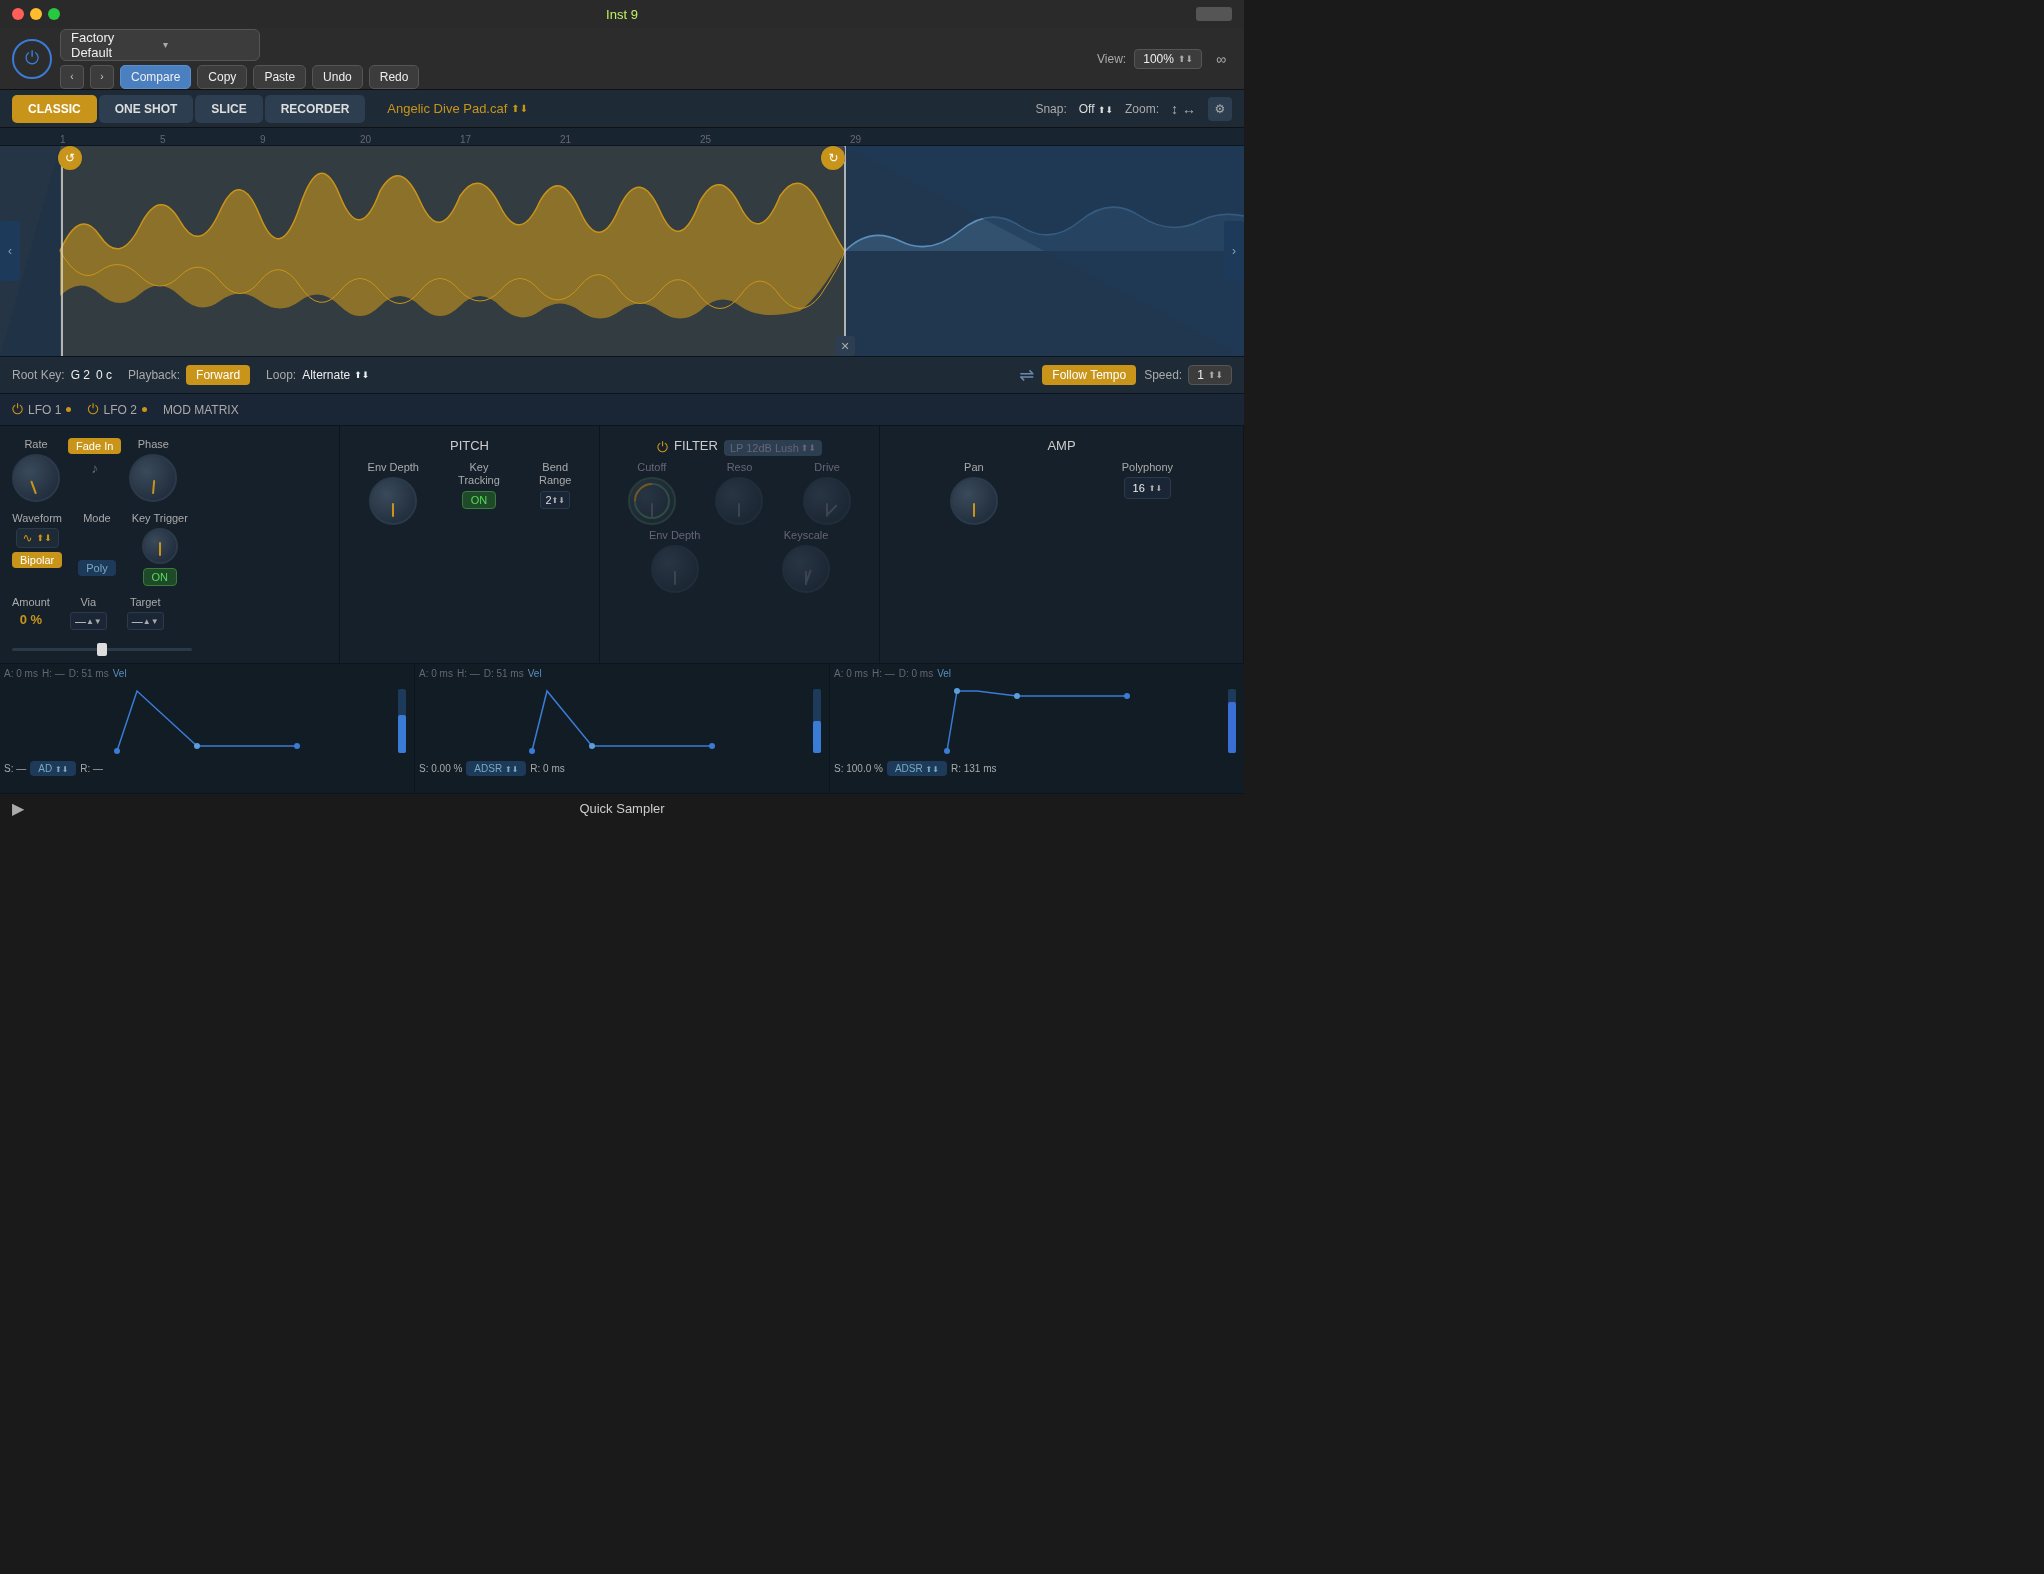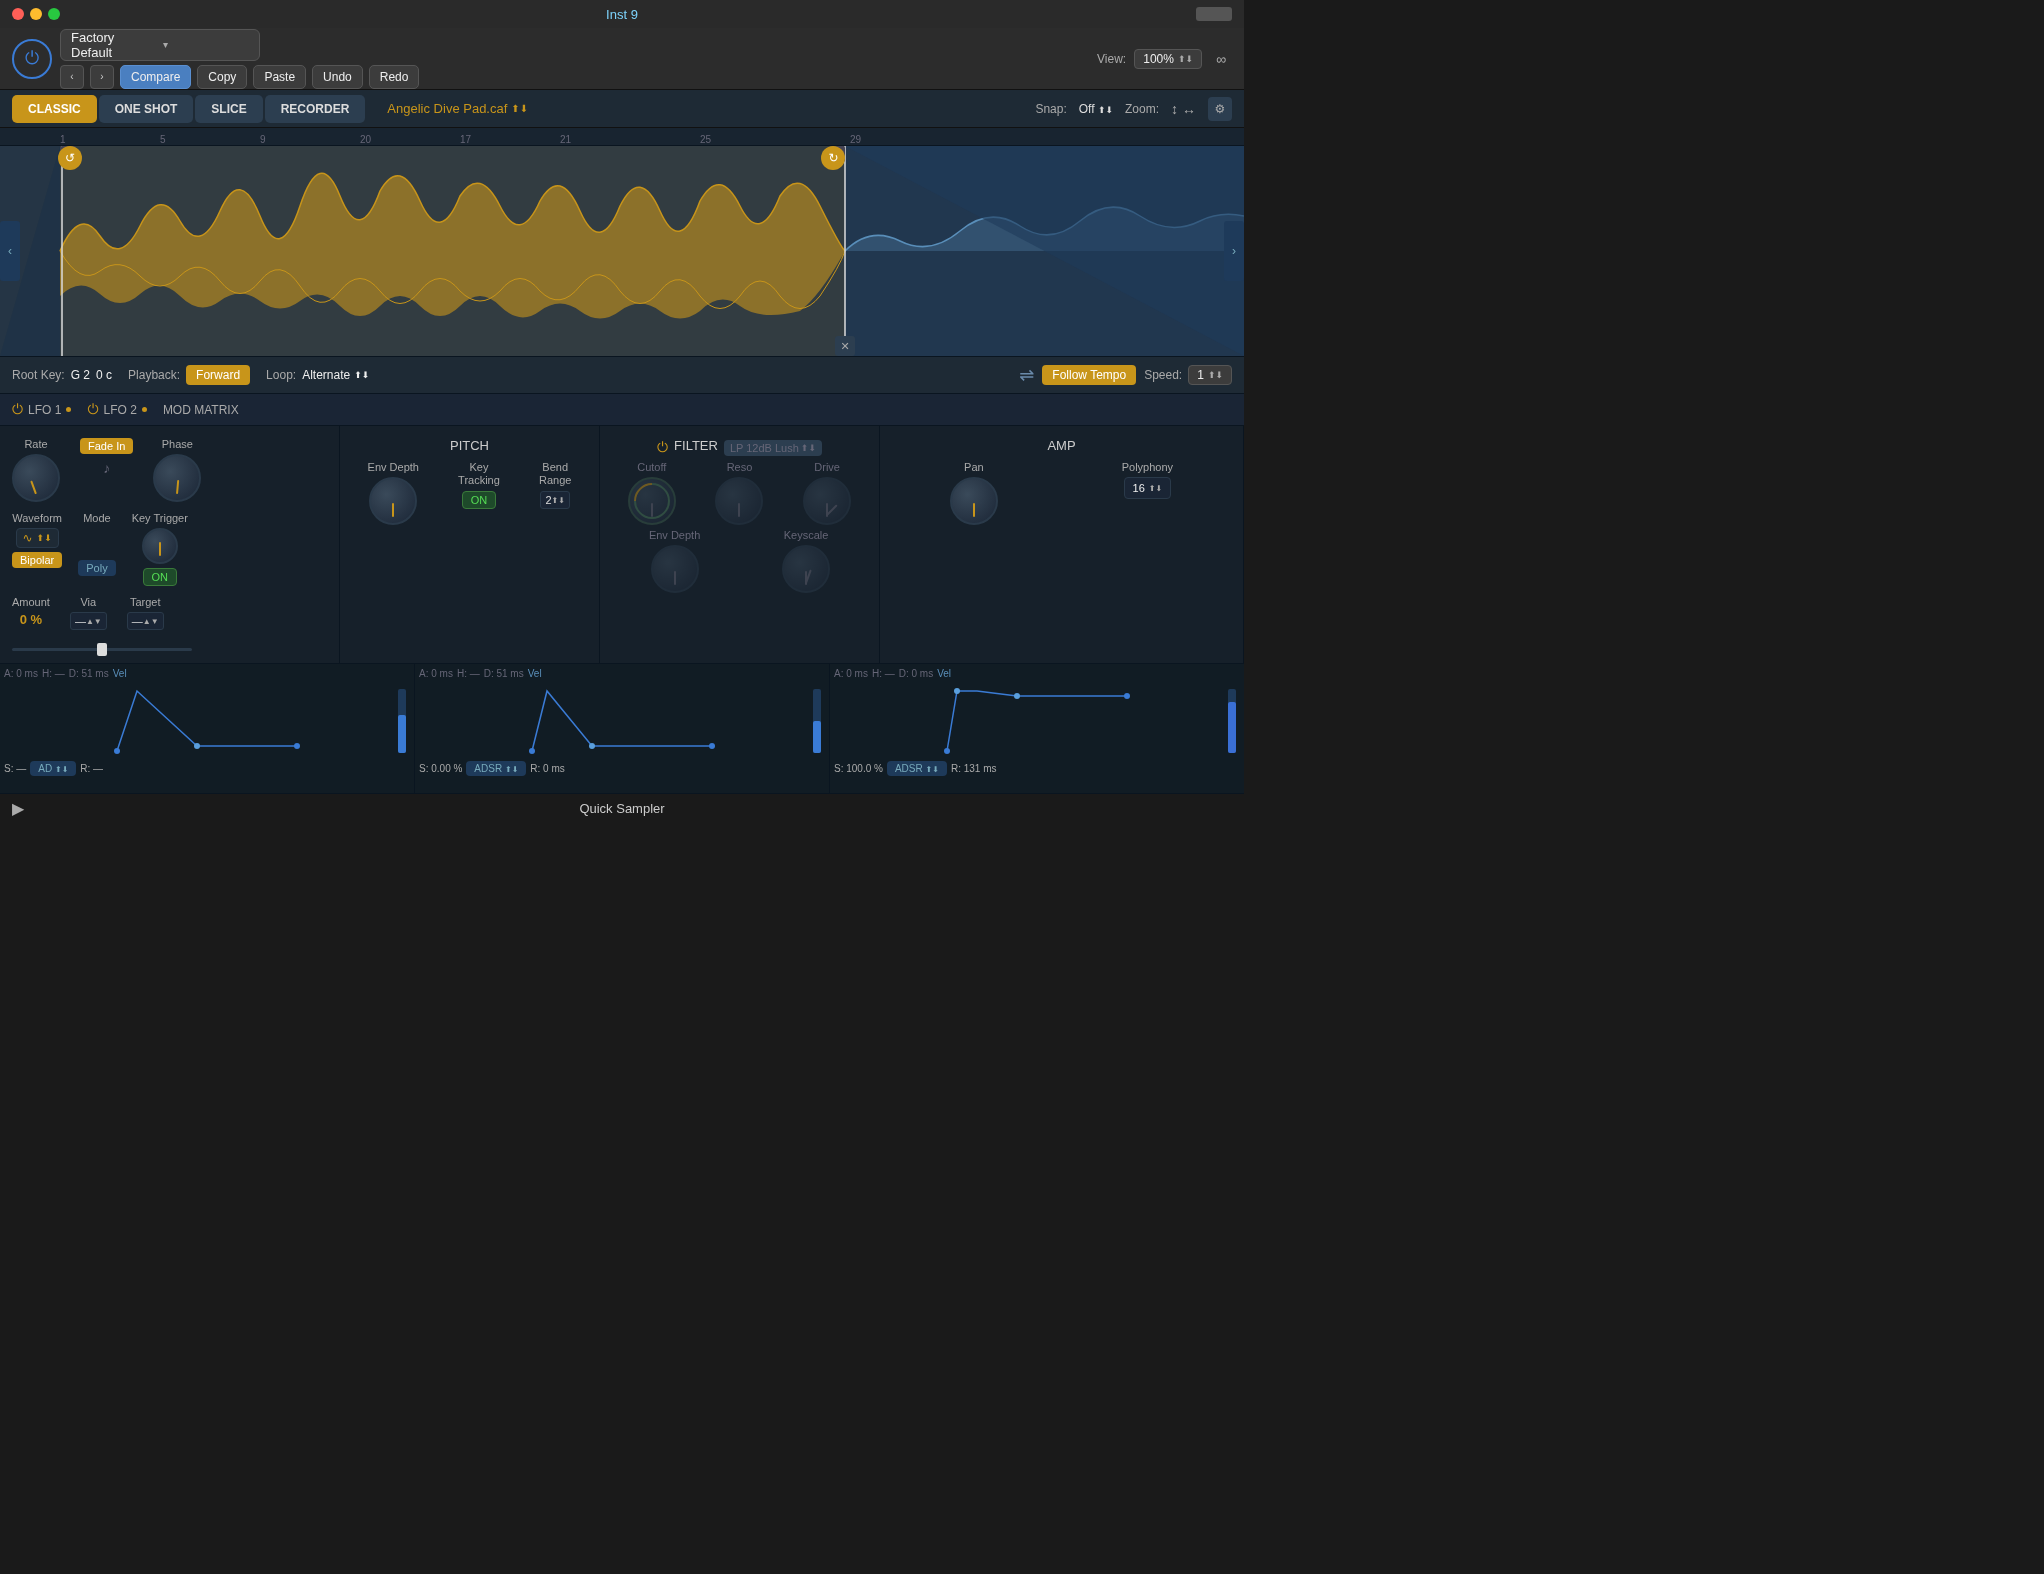--- a/index.html
+++ b/index.html
@@ -29,21 +29,21 @@
       gap: 6px;
       align-items: center;
     }
     .traffic-light {
       width: 12px;
       height: 12px;
       border-radius: 50%;
       background: #555;
     }
     .title-bar .window-title {
-      color: #7dd3fc;
+      color: #bef264;
       font-size: 13px;
     }
     .title-bar .minimize-btn {
       position: absolute;
       right: 12px;
       width: 36px;
       height: 14px;
       background: #555;
       border-radius: 3px;
     }
@@ -365,21 +365,21 @@
     .lfo-section {
       width: 340px;
       padding: 12px;
       border-right: 1px solid #0a1520;
       display: flex;
       flex-direction: column;
       gap: 10px;
     }
     .lfo-row {
       display: flex;
-      gap: 20px;
+      gap: 8px;
     }
     .knob-group {
       display: flex;
       flex-direction: column;
       align-items: center;
       gap: 4px;
     }
     .knob-label {
       font-size: 11px;
       color: #aaa;

